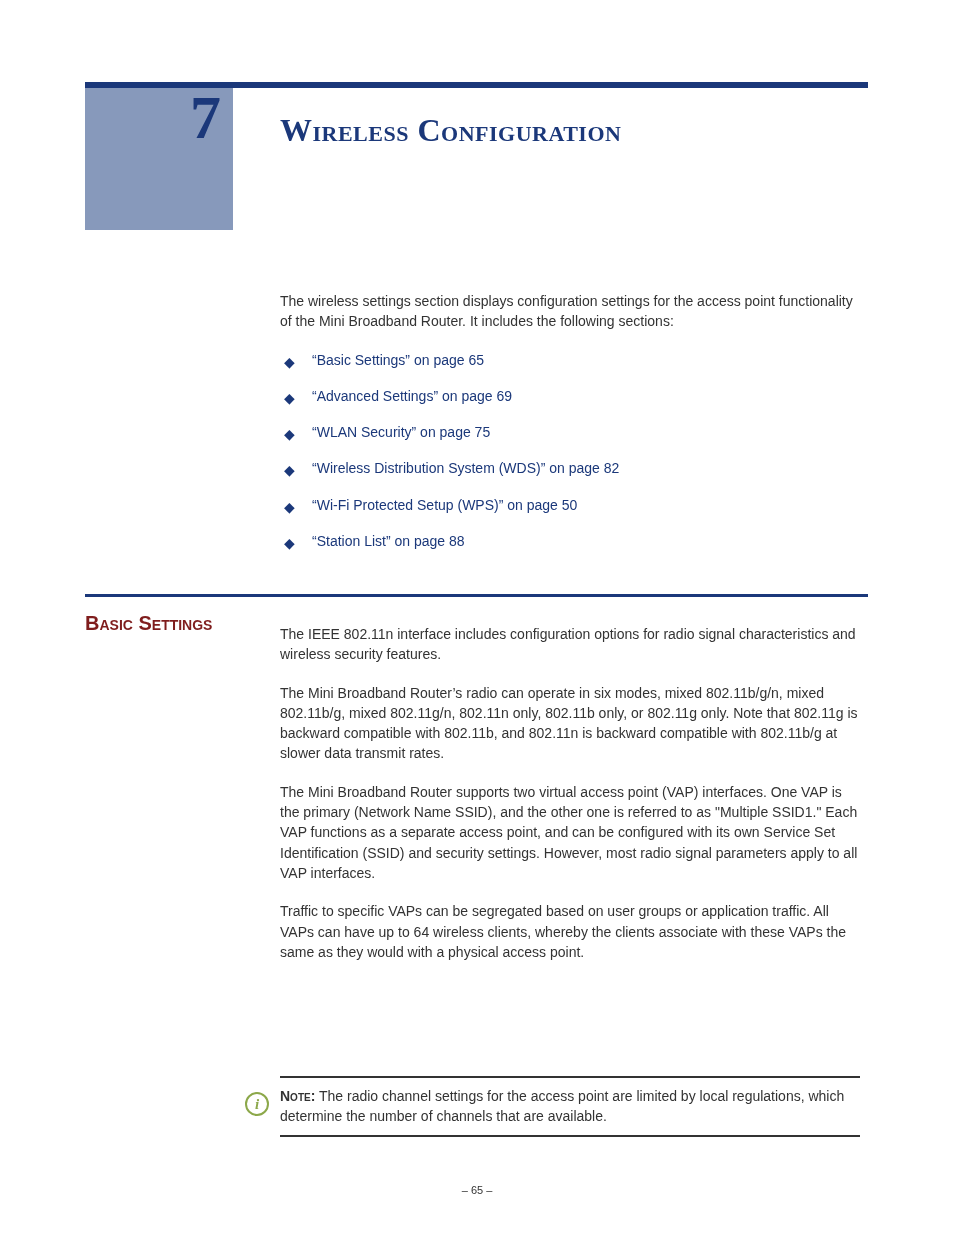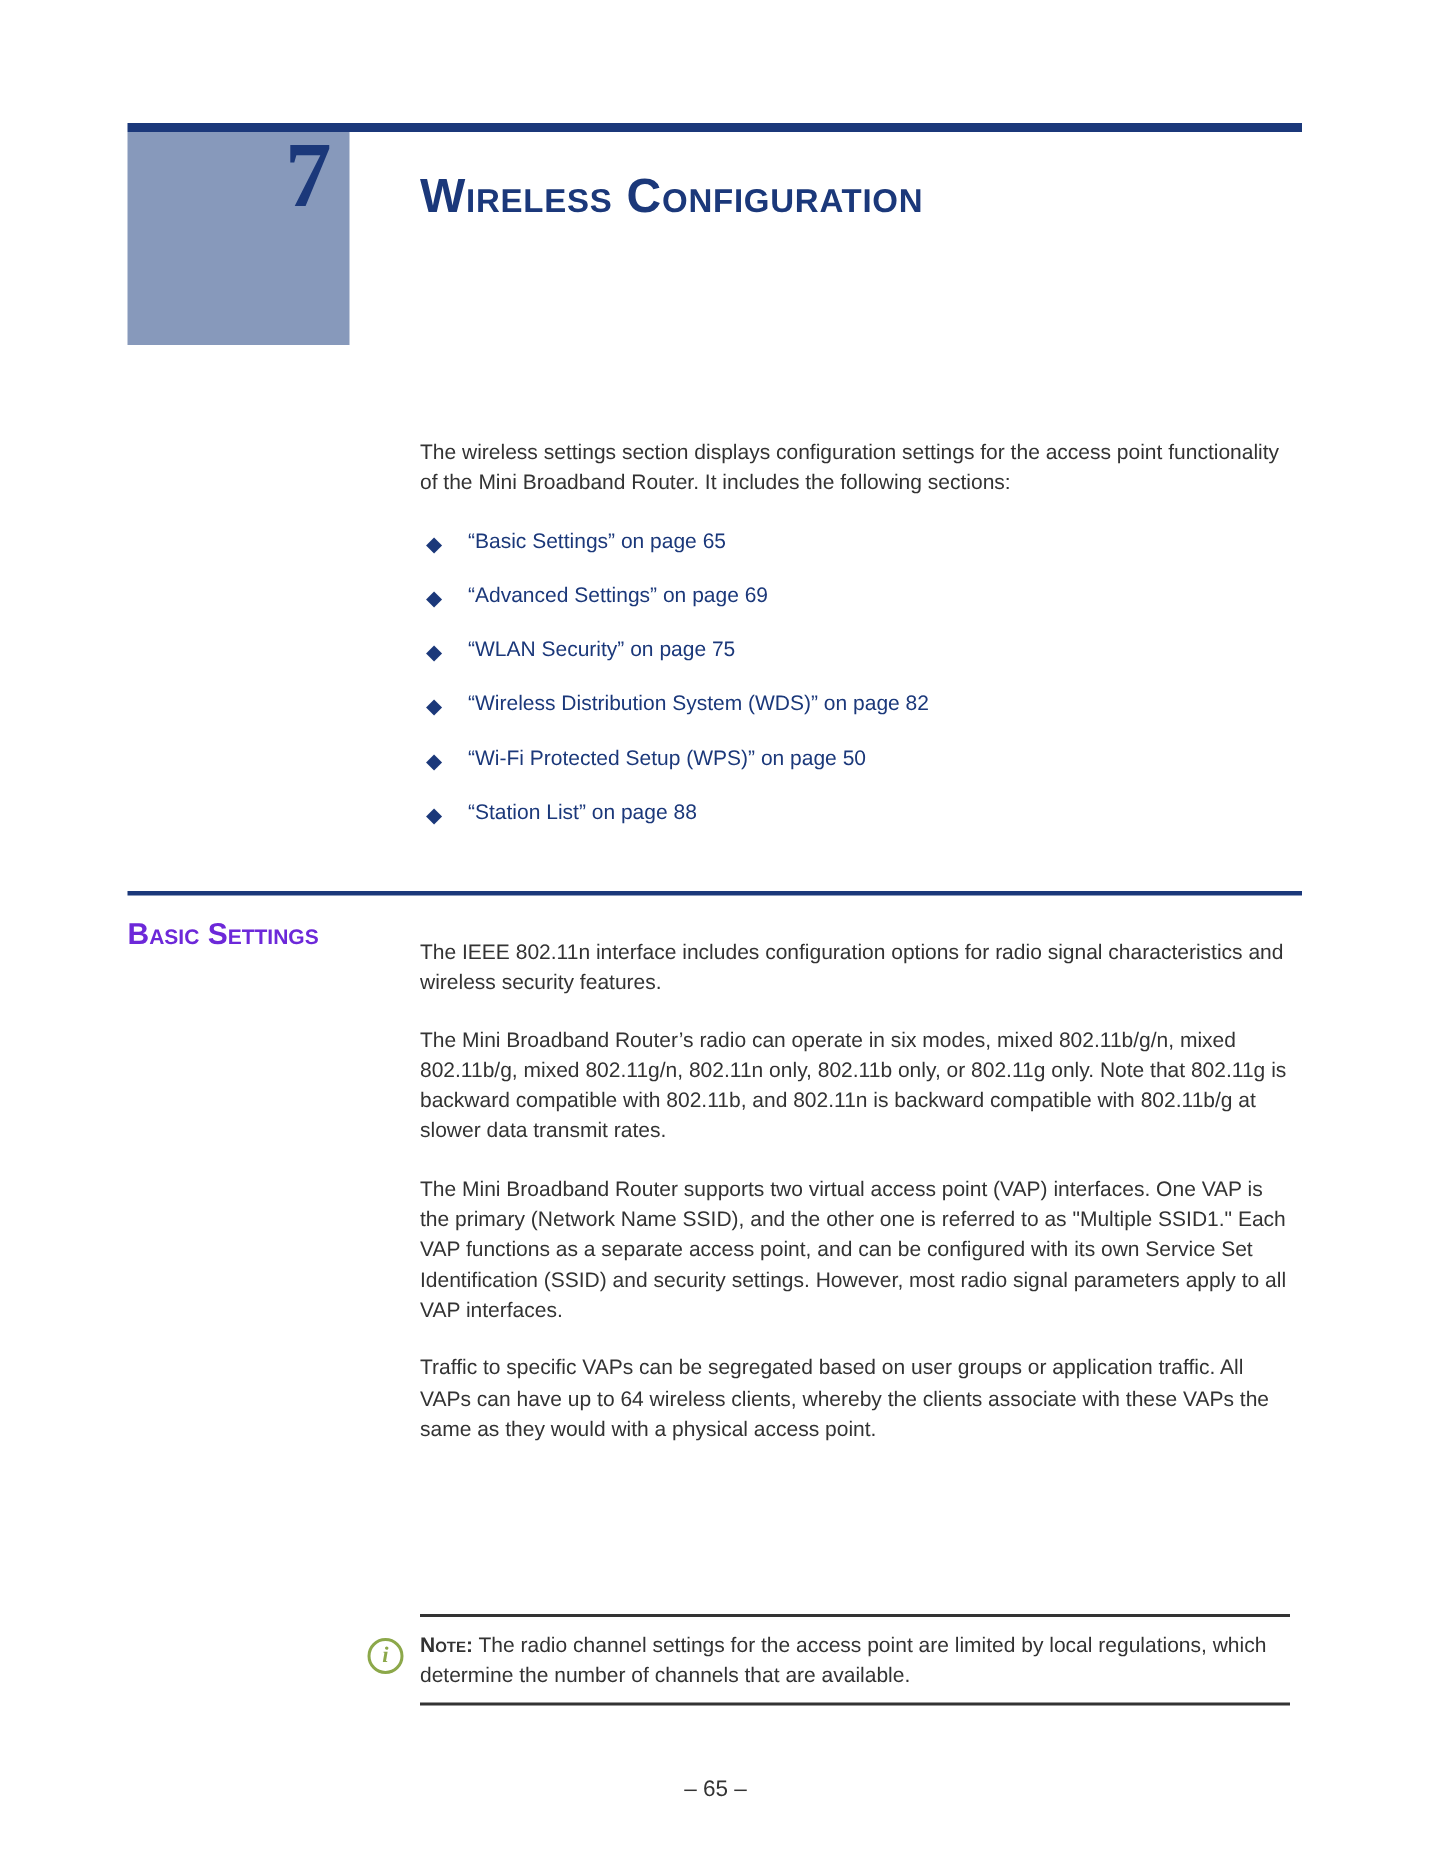--- a/index.html
+++ b/index.html
@@ -39,21 +39,21 @@
     top: -6px;
     font-family: Georgia, 'Times New Roman', serif;
     font-weight: bold;
     font-size: 62px;
     color: #1B387A;
   }
   .chapter-title {
     position: absolute;
     left: 280px;
     top: 112px;
-    font-family: Liberation Sans, sans-serif;
+    font-family: Liberation Serif, serif;
     font-weight: bold;
     color: #1B387A;
     font-size: 32px;
     font-variant: small-caps;
     letter-spacing: 0.5px;
   }
   .content {
     position: absolute;
     left: 280px;
     top: 276px;
@@ -87,21 +87,21 @@
     width: 783px;
     height: 0;
     border-top: 3px solid #1B387A;
   }
   .section-heading {
     position: absolute;
     left: 85px;
     top: 612px;
     font-variant: small-caps;
     font-weight: bold;
-    color: #6d28d9;
+    color: #7f1d1d;
     font-size: 20px;
     font-family: Verdana, Geneva, sans-serif;
     text-align: center;
   }
   .body-block {
     position: absolute;
     left: 280px;
     top: 624px;
     width: 580px;
     line-height: 1.45;
@@ -137,21 +137,21 @@
     color: #8CA84A;
     font-size: 15px;
     line-height: 1;
   }
   .page-number {
     position: absolute;
     left: 0;
     width: 954px;
     top: 1184px;
     text-align: center;
-    font-size: 15px;
+    font-size: 11px;
     color: #333333;
   }
 </style>
 </head>
 <body>
 
 <div class="page">
 
   <div class="header-stripe"></div>
 

